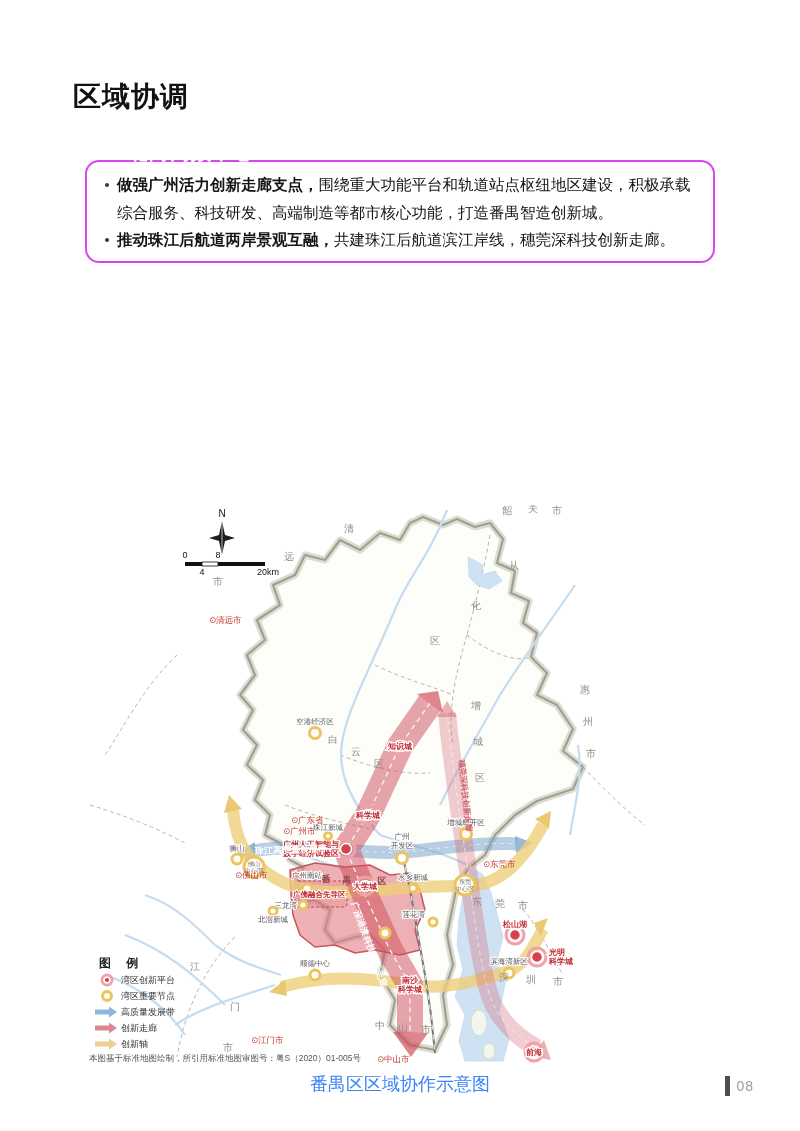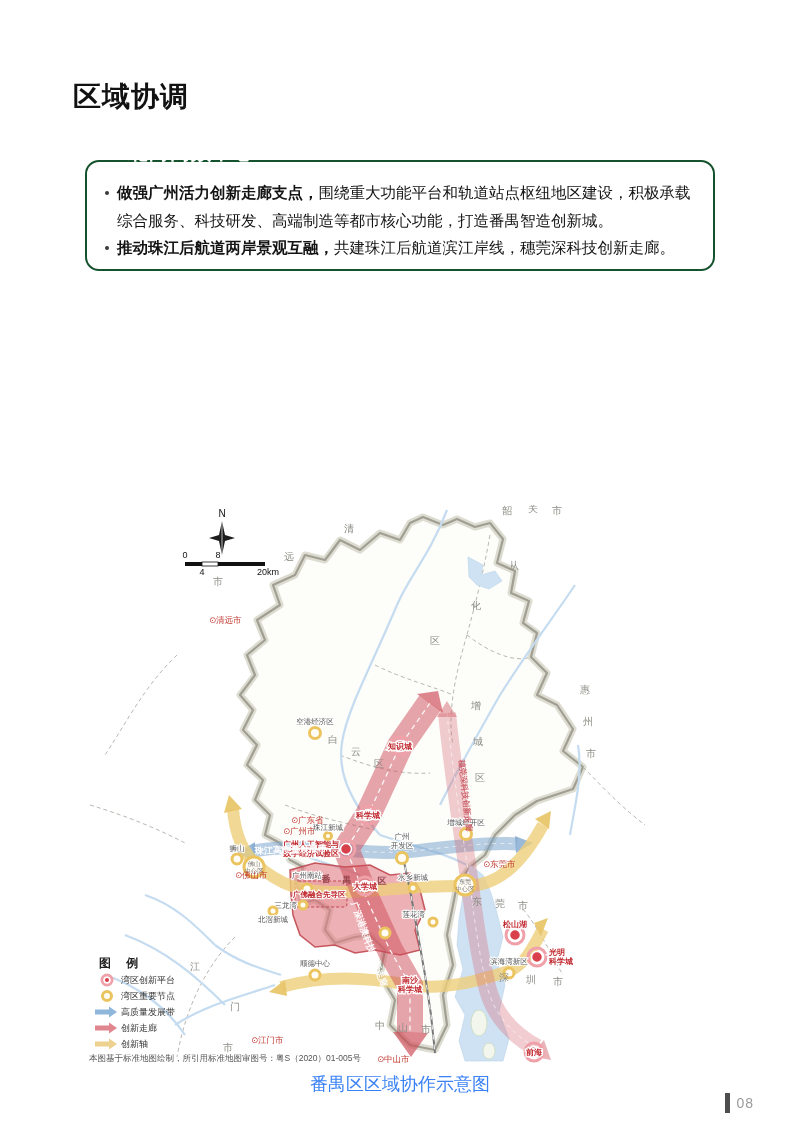--- a/index.html
+++ b/index.html
@@ -6,32 +6,32 @@
   body{width:800px;height:1131px;position:relative;background:#ffffff;
        font-family:"Liberation Sans","DejaVu Sans",sans-serif;overflow:hidden;}
   h1.title{margin:0;position:absolute;left:73px;top:78px;font-size:28px;
        font-weight:bold;color:#111;letter-spacing:1px;}
   .block{position:absolute;left:85px;width:630px;}
   .banner{position:absolute;top:0;width:212px;height:36px;border-radius:8px;
        color:#fff;font-size:20px;font-weight:bold;line-height:36px;text-align:center;
        letter-spacing:1px;z-index:2;}
   .banner.left{left:0;}
   .banner.right{right:0;}
-  .box{position:relative;margin-top:26px;border:2px solid #14532d;border-radius:14px;
-       background:#fff;padding:17px 16px 7px 12px;z-index:1;}
+  .box{position:relative;margin-top:26px;border:2px solid #d946ef;border-radius:14px;
+       background:#fff;padding:9px 16px 7px 12px;z-index:1;}
   ul.bullets{list-style:none;margin:0;padding:0;}
   ul.bullets li{position:relative;padding-left:18px;font-size:15.5px;line-height:27.5px;color:#141414;}
   ul.bullets li::before{content:"";position:absolute;left:6px;top:12px;width:4px;height:4px;
        background:#3a3a3a;border-radius:50%;}
   ul.bullets b{font-weight:bold;}
   #block1{top:134px;} #block2{top:270px;} #block3{top:402px;}
   .map-wrap{position:absolute;left:85px;top:505px;width:630px;height:560px;}
   .caption{position:absolute;left:85px;top:1072px;width:630px;text-align:center;
        font-size:18px;color:#3b82f6;}
-  .pageno{position:absolute;right:46px;top:1076px;display:flex;align-items:center;gap:6px;margin-top:17px;}
+  .pageno{position:absolute;right:46px;top:1076px;display:flex;align-items:center;gap:6px;}
   .pageno .bar{display:inline-block;width:5px;height:20px;background:#4e4e4e;}
   .pageno .num{font-size:14px;color:#9a9a9a;letter-spacing:1px;}
 
   
   text{font-family:"Liberation Sans","DejaVu Sans",sans-serif;}
   .bd-fill{fill:#fdfdfa;}
   .bd-shadow{fill:none;stroke:#dcdcd1;stroke-width:7;stroke-linejoin:round;}
   .bd{fill:none;stroke:#a19f93;stroke-width:2.2;stroke-linejoin:round;}
   .nbr{fill:none;stroke:#b8b8b0;stroke-width:1;stroke-dasharray:4 3;}
   .riv{fill:none;stroke:#c5dcf0;stroke-width:2.2;}

